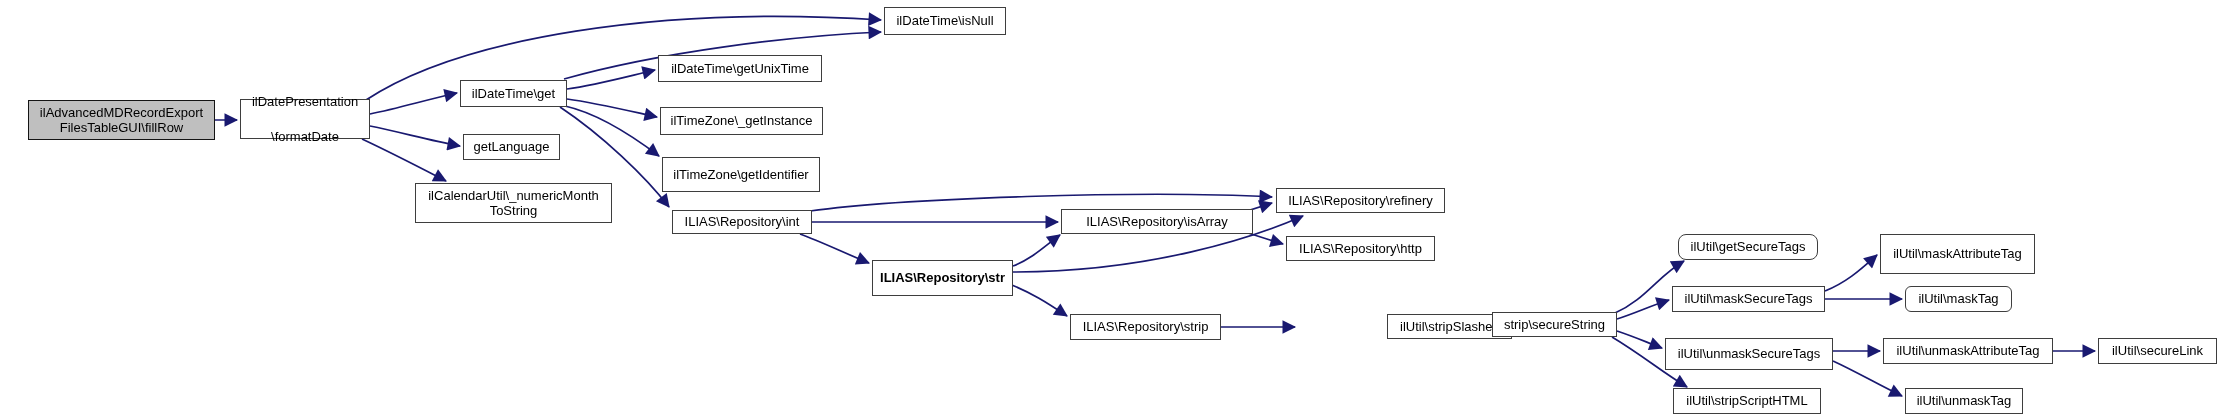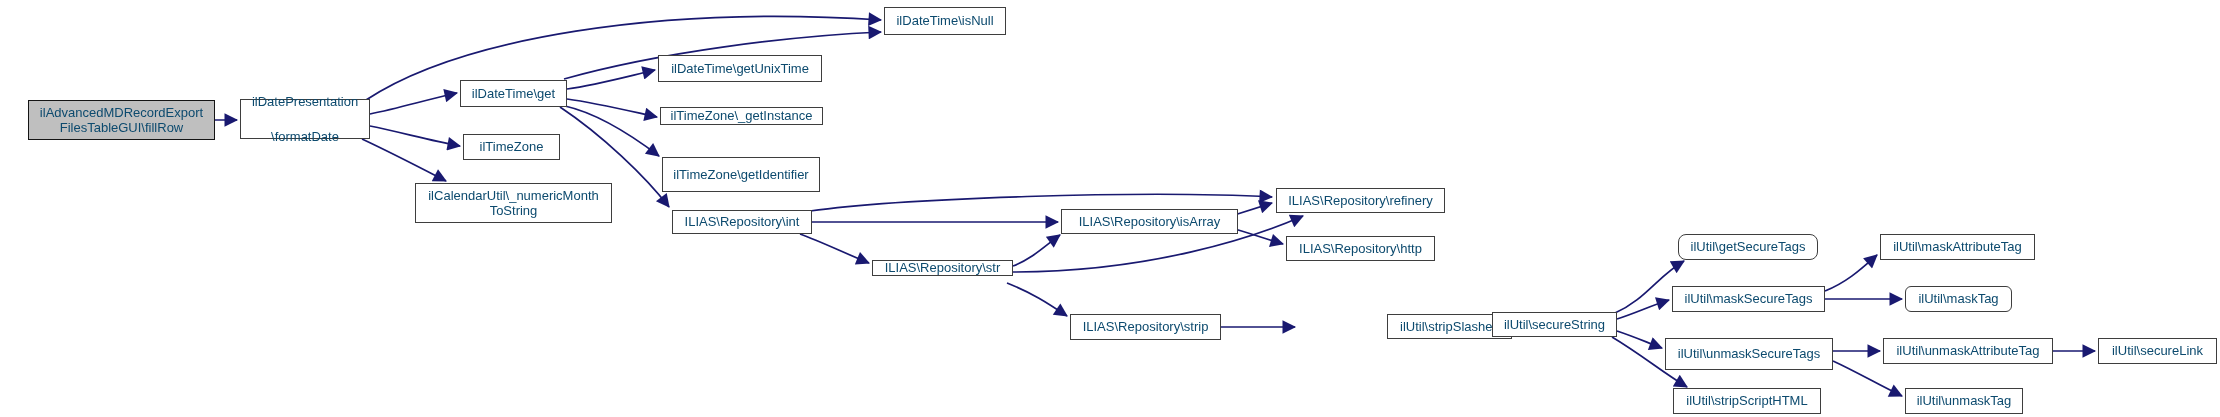--- a/index.html
+++ b/index.html
@@ -8,21 +8,21 @@
     width:2220px;height:417px;
     background:#ffffff;
     font-family:"Liberation Sans", sans-serif;
     overflow:hidden;
   }
   .edge-layer{position:absolute;left:0;top:0;width:2220px;height:417px;}
   .node{
     position:absolute;box-sizing:border-box;
     display:flex;flex-direction:column;justify-content:center;align-items:center;
     background:#ffffff;border:1px solid #3e3e3e;
-    color:#0c4a6e;font-size:13px;line-height:1.18;text-align:center;
+    color:#000000;font-size:13px;line-height:1.18;text-align:center;
     white-space:nowrap;padding:1px 18px;cursor:pointer;
   }
   .node.hl{background:#bfbfbf;border:1.5px solid #141414;cursor:default;margin-left:23px;}
   .node span{display:block;}
 </style>
 </head>
 <body>
 
 <div class="graph-wrap">
   <svg class="edge-layer" width="2220" height="417" viewBox="0 0 2220 417" xmlns="http://www.w3.org/2000/svg">
@@ -74,61 +74,61 @@
       </div>
       <div class="node" style="left: 460px; top: 80px; width: 107px; height: 27px;">
         <span>ilDateTime\get</span>
       </div>
       <div class="node" style="left: 884px; top: 7px; width: 122px; height: 28px;">
         <span>ilDateTime\isNull</span>
       </div>
       <div class="node" style="left: 658px; top: 55px; width: 164px; height: 27px;">
         <span>ilDateTime\getUnixTime</span>
       </div>
-      <div class="node" style="left: 660px; top: 107px; width: 163px; height: 18px;">
+      <div class="node" style="left: 660px; top: 107px; width: 163px; height: 28px;">
         <span>ilTimeZone\_getInstance</span>
       </div>
       <div class="node" style="left: 463px; top: 134px; width: 97px; height: 26px;">
-        <span>ilTimeZone</span>
+        <span>getLanguage</span>
       </div>
       <div class="node" style="left: 662px; top: 157px; width: 158px; height: 35px;">
         <span>ilTimeZone\getIdentifier</span>
       </div>
       <div class="node" style="left: 415px; top: 183px; width: 197px; height: 40px;">
         <span>ilCalendarUtil\_numericMonth</span>
         <span>ToString</span>
       </div>
       <div class="node" style="left: 672px; top: 210px; width: 140px; height: 24px;">
         <span>ILIAS\Repository\int</span>
       </div>
-      <div class="node" style="left: 1061px; top: 209px; width: 177px; height: 25px;">
+      <div class="node" style="left: 1061px; top: 209px; width: 192px; height: 25px;">
         <span>ILIAS\Repository\isArray</span>
       </div>
       <div class="node" style="left: 1276px; top: 188px; width: 169px; height: 25px;">
         <span>ILIAS\Repository\refinery</span>
       </div>
       <div class="node" style="left: 1286px; top: 236px; width: 149px; height: 25px;">
         <span>ILIAS\Repository\http</span>
       </div>
-      <div class="node" style="left: 872px; top: 260px; width: 141px; height: 16px;">
+      <div class="node" style="left: 872px; top: 260px; width: 141px; height: 36px; font-weight: bold;">
         <span>ILIAS\Repository\str</span>
       </div>
       <div class="node" style="left: 1070px; top: 314px; width: 151px; height: 26px;">
         <span>ILIAS\Repository\strip</span>
       </div>
       <div class="node" style="left: 1344px; top: 314px; width: 125px; height: 25px; margin-left: 43px;">
         <span>ilUtil\stripSlashes</span>
       </div>
       <div class="node" style="left: 1492px; top: 312px; width: 125px; height: 25px;">
-        <span>ilUtil\secureString</span>
+        <span>strip\secureString</span>
       </div>
       <div class="node" style="left: 1678px; top: 234px; width: 140px; height: 26px; border-radius: 8px;">
         <span>ilUtil\getSecureTags</span>
       </div>
-      <div class="node" style="left: 1880px; top: 234px; width: 155px; height: 26px;">
+      <div class="node" style="left: 1880px; top: 234px; width: 155px; height: 40px;">
         <span>ilUtil\maskAttributeTag</span>
       </div>
       <div class="node" style="left: 1672px; top: 286px; width: 153px; height: 26px;">
         <span>ilUtil\maskSecureTags</span>
       </div>
       <div class="node" style="left: 1905px; top: 286px; width: 107px; height: 26px; border-radius: 6px;">
         <span>ilUtil\maskTag</span>
       </div>
       <div class="node" style="left: 1665px; top: 338px; width: 168px; height: 32px;">
         <span>ilUtil\unmaskSecureTags</span>

